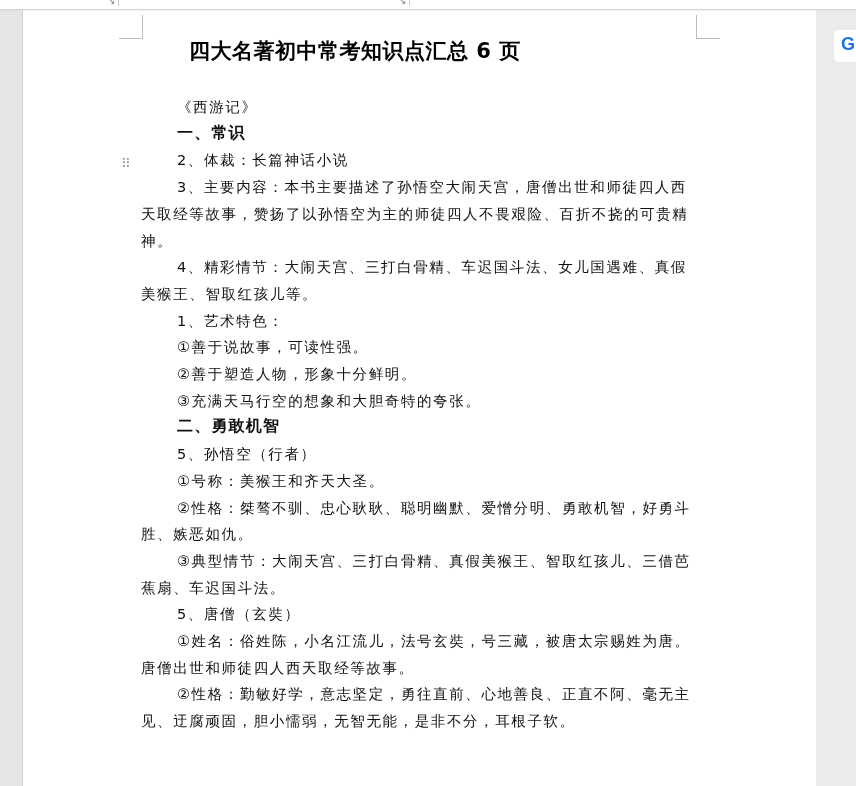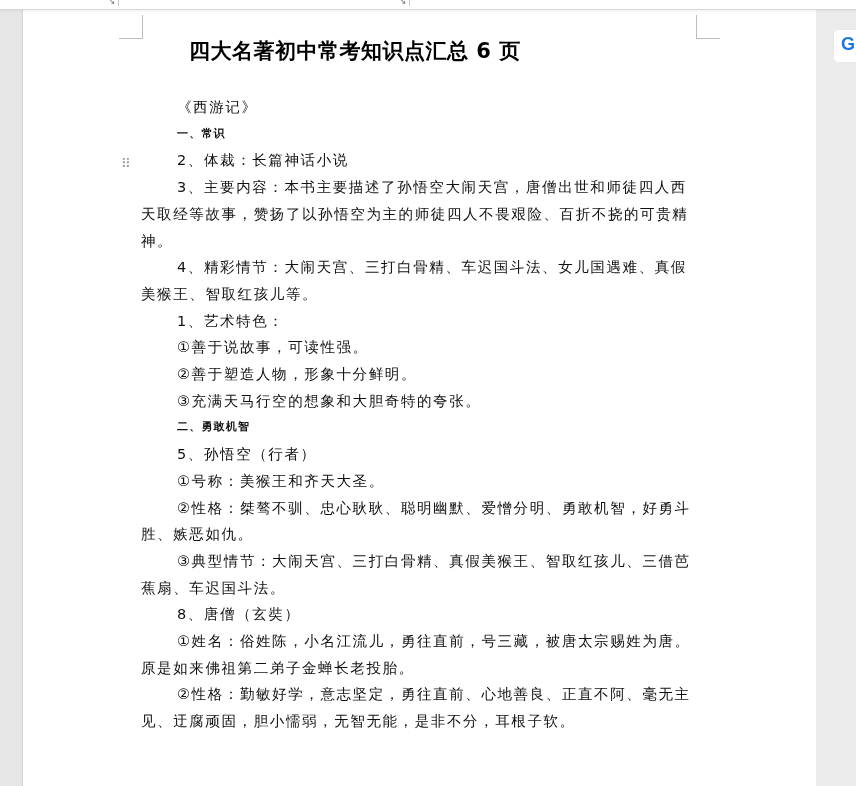--- a/index.html
+++ b/index.html
@@ -44,21 +44,21 @@
     font-size:21px; font-weight:bold; color:#000; letter-spacing:0.5px;
     white-space:nowrap;
   }
   .body-text {
     position:absolute; left:118px; top:84px; width:556px;
     font-family:"DejaVu Sans", sans-serif;
     font-size:14.5px; color:#111; line-height:26.7px;
     letter-spacing:1.6px;
   }
   .para { margin:0; text-indent:36px; }
-  .para.head { font-weight:bold; font-size:11px; letter-spacing:1.2px;font-family:Liberation Mono, monospace; }
+  .para.head { font-weight:bold; font-size:16px; letter-spacing:1.2px;font-family:Liberation Mono, monospace; }
   .drag-handle {
     position:absolute; left:98px; top:148px; font-size:13px; color:#9a9a9a; line-height:12px;
   }
   .caret {
     display:inline-block; width:1px; height:16px; background:#000; vertical-align:-2px; margin:0 -1px;
   }
   .g-button {
     position:absolute; left:834px; top:30px; width:30px; height:32px;
     background:#ffffff; border-radius:4px;
     box-shadow:0 0 1px rgba(0,0,0,0.08);
@@ -96,22 +96,22 @@
     <p class="para">4、精彩情节：大闹天宫、三打白骨精、车迟国斗法、女儿国遇难、真假美猴王、智取红孩儿等。</p>
     <p class="para">1、艺术特色：</p>
     <p class="para">①善于说故事，可读性强。</p>
     <p class="para">②善于塑造人物，形象十分鲜明。</p>
     <p class="para">③充满天马行空的想象和大胆奇特的夸张。</p>
     <p class="para head">二、勇敢机智</p>
     <p class="para">5、孙悟空（行者）</p>
     <p class="para">①号称：美猴王和齐天大圣。</p>
     <p class="para">②性格：桀骜不驯、忠心耿耿、聪明幽默、爱憎分明、勇敢机智，好勇斗胜、嫉恶如仇。</p>
     <p class="para">③典型情节：大闹天宫、三打白骨精、真假美猴王、智取红孩儿、三借芭蕉扇、车迟国斗法。</p>
-    <p class="para">8、唐僧（玄奘）</p>
-    <p class="para">①姓名：俗姓陈，小名江流儿，勇往直前，号三藏，被唐太宗赐姓为唐。原是如来佛祖第二弟子金蝉长老投胎。</p>
+    <p class="para">5、唐僧（玄奘）</p>
+    <p class="para">①姓名：俗姓陈，小名江流儿，法号玄奘，号三藏，被唐太宗赐姓为唐。唐僧出世和师徒四人西天取经等故事。</p>
     <p class="para">②性格：勤敏好学，意志坚定，勇往直前、心地善良、正直不阿、毫无主见、迂腐顽固，胆小懦弱，无智无能，是非不分，耳根子软。</p>
   </div>
 </div>
 
 <div class="right-pane"></div>
 <div class="g-button">
   <span class="g-glyph">G</span>
 </div>
 
 </body></html>

